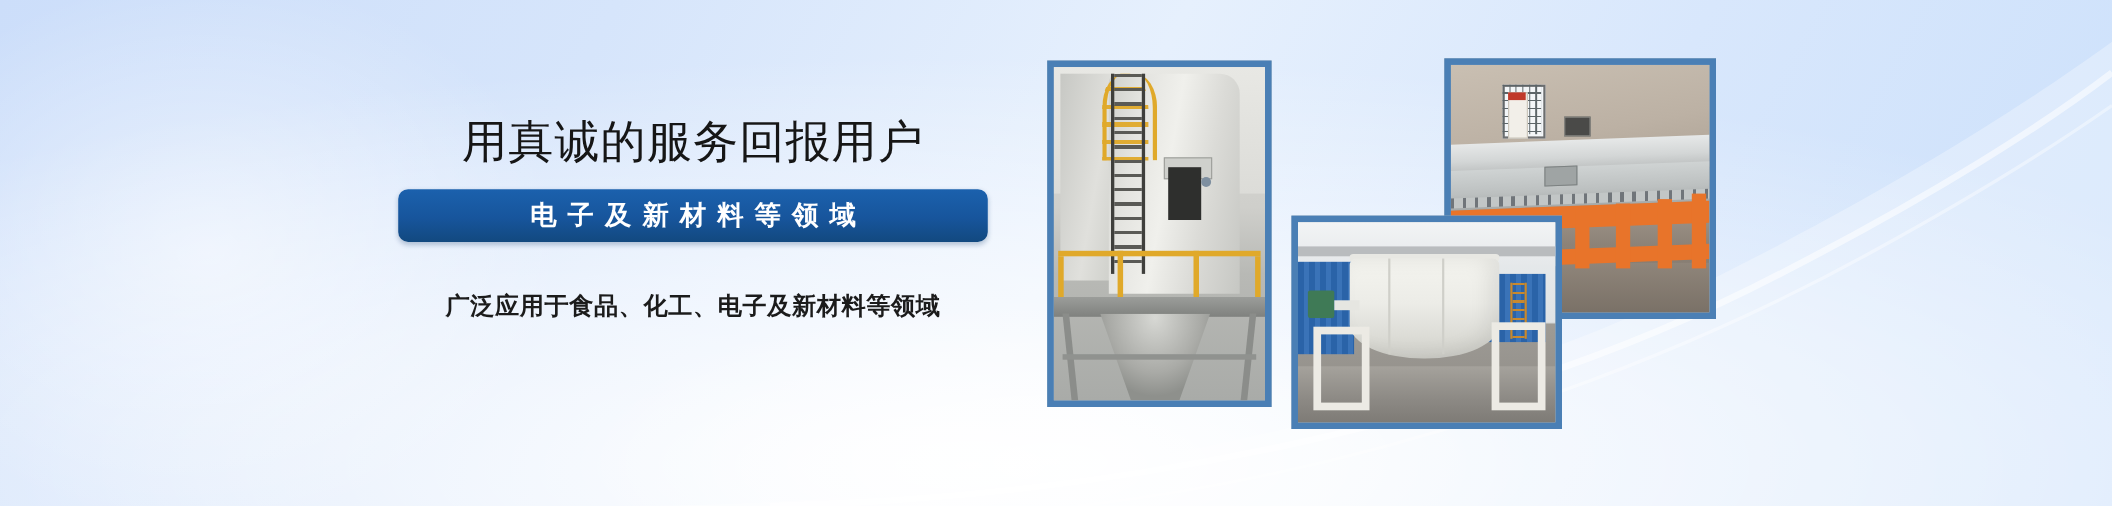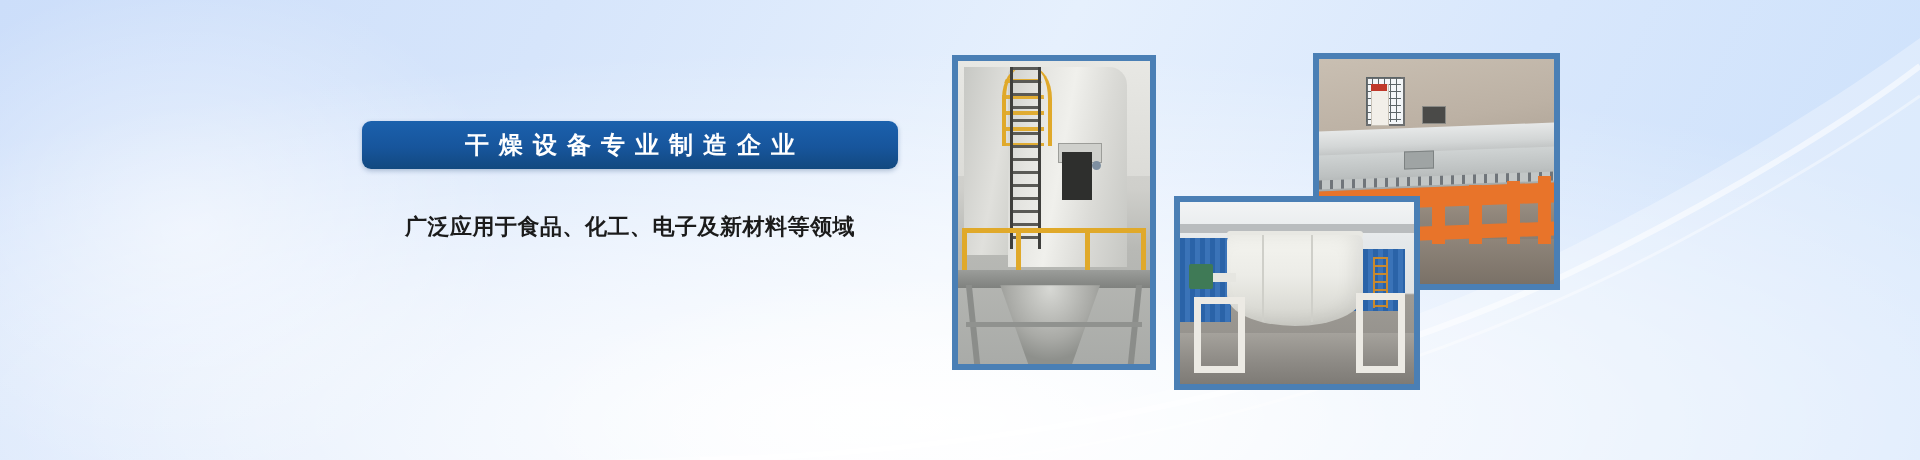--- a/index.html
+++ b/index.html
@@ -161,23 +161,24 @@
   <div class="glow-left noclick"></div>
   <div class="glow-bottom noclick"></div>
 
   <svg class="swoosh noclick" viewBox="0 0 1920 460" preserveAspectRatio="none">
     <path d="M 560 460 C 900 460 1280 392 1560 252 C 1720 172 1840 96 1920 38 L 1920 460 Z" fill="#ffffff" opacity="0.30"></path>
     <path d="M 700 460 C 1020 452 1360 384 1620 248 C 1760 176 1860 112 1920 66" fill="none" stroke="#ffffff" stroke-width="6" opacity="0.55"></path>
     <path d="M 980 460 C 1240 430 1500 340 1700 230 C 1810 170 1880 124 1920 96" fill="none" stroke="#ffffff" stroke-width="3" opacity="0.40"></path>
   </svg>
 
   <div class="textblock">
+    <div class="headline">用真诚的服务回报用户</div>
 
     <div class="ribbon">
-      <span class="ribbon-text">干燥设备专业制造企业</span>
+      <span class="ribbon-text">电子及新材料等领域</span>
     </div>
 
     <div class="subline">广泛应用于食品、化工、电子及新材料等领域</div>
   </div>
 
   <div class="photo ph1">
     <div class="inner">
       <div class="p1bg"></div>
       <div class="p1wall"></div>
       <div class="p1tankL"></div>

